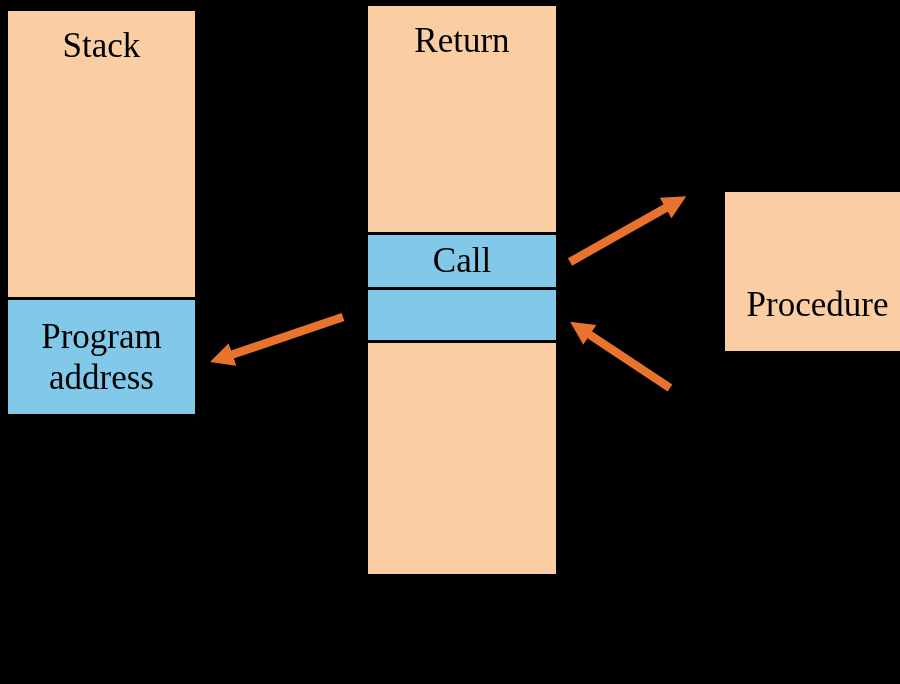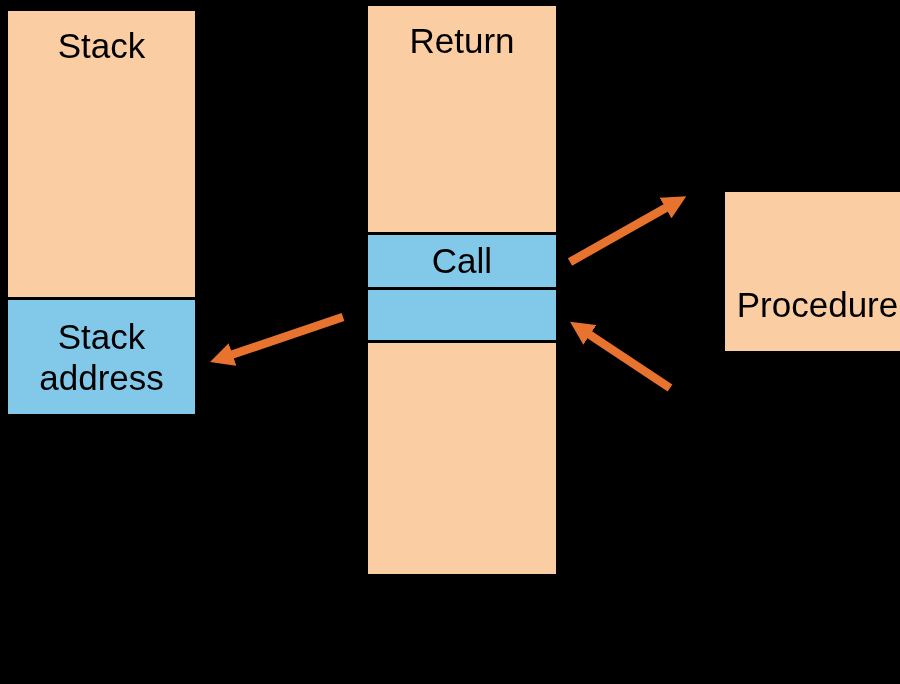--- a/index.html
+++ b/index.html
@@ -8,21 +8,21 @@
     --highlight-fill:#82C8E8;
     --arrow:#E8732E;
     --border:#000000;
     --text:#000000;
   }
   html,body{margin:0;padding:0;background:var(--bg);}
   .canvas{
     position:relative;
     width:900px;height:574px;
     background:var(--bg);
-    font-family:Liberation Sans, sans-serif;
+    font-family:Liberation Serif, serif;
     color:var(--text);
     overflow:hidden;
   }
   .cell{
     position:absolute;
     box-sizing:border-box;
     border:3px solid var(--border);
     display:flex;
     align-items:center;
     justify-content:center;
@@ -58,21 +58,21 @@
 </style>
 </head>
 <body>
 
 <div class="canvas">
 
   <div class="cell peach top-label stack-peach">
     <span>Stack</span>
   </div>
   <div class="cell blue stack-blue">
-    <span>Stack address</span>
+    <span>Program address</span>
   </div>
 
   <div class="cell peach top-label program-peach-top">
     <span>Return</span>
   </div>
   <div class="cell blue program-call">
     <span>Call</span>
   </div>
   <div class="cell blue program-gap"></div>
   <div class="cell peach program-peach-bottom"></div>

